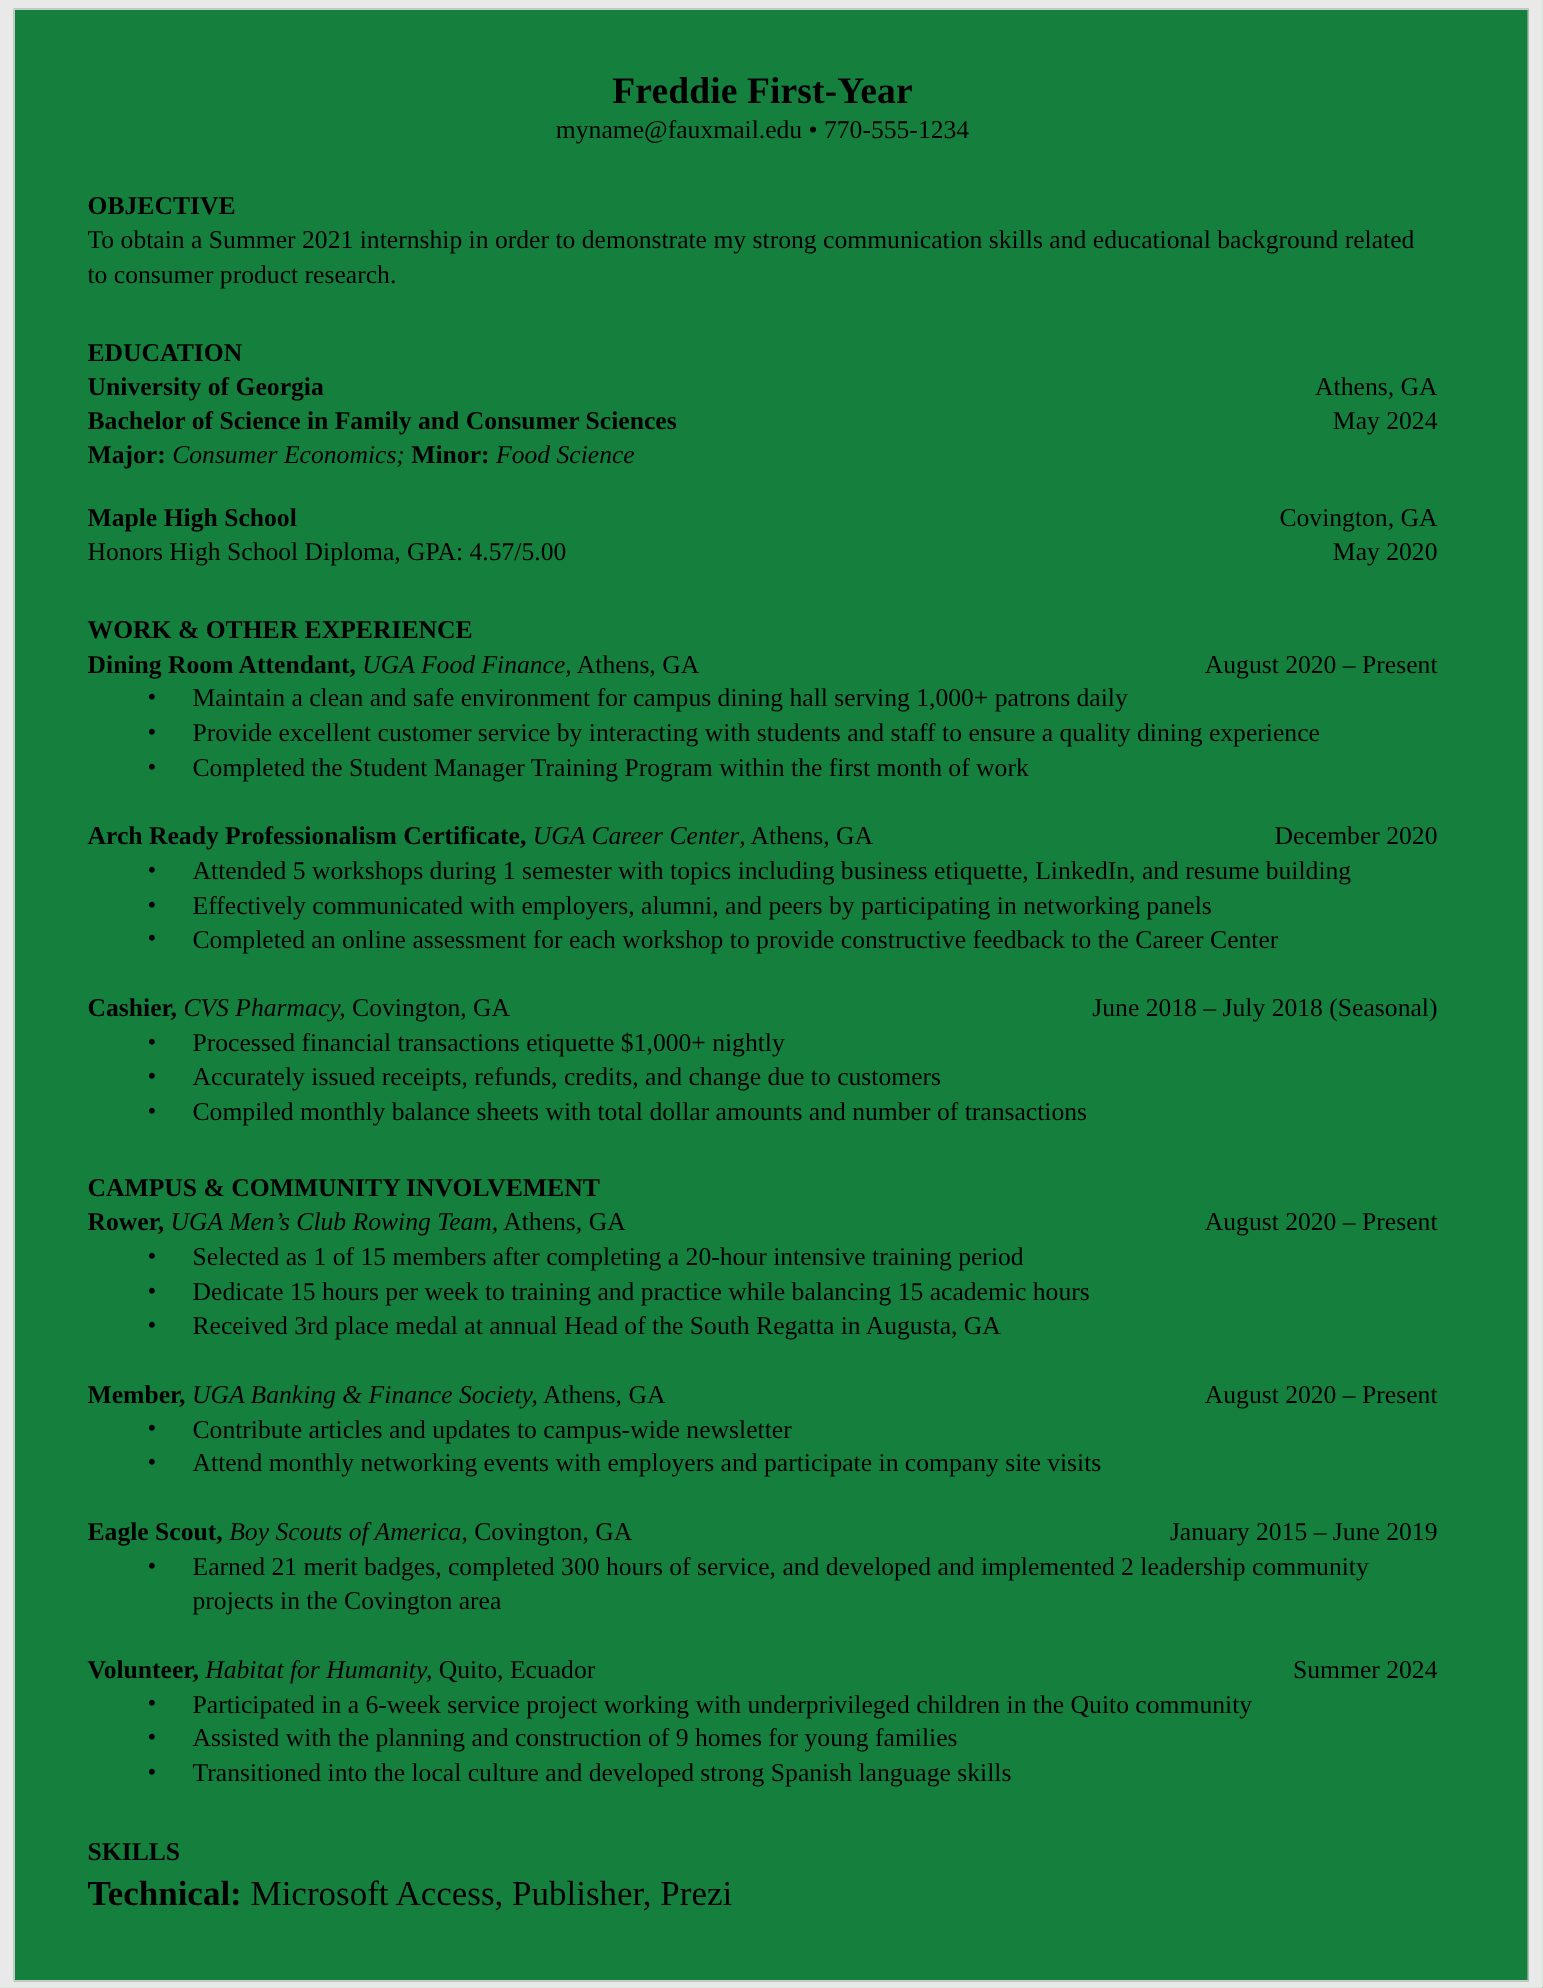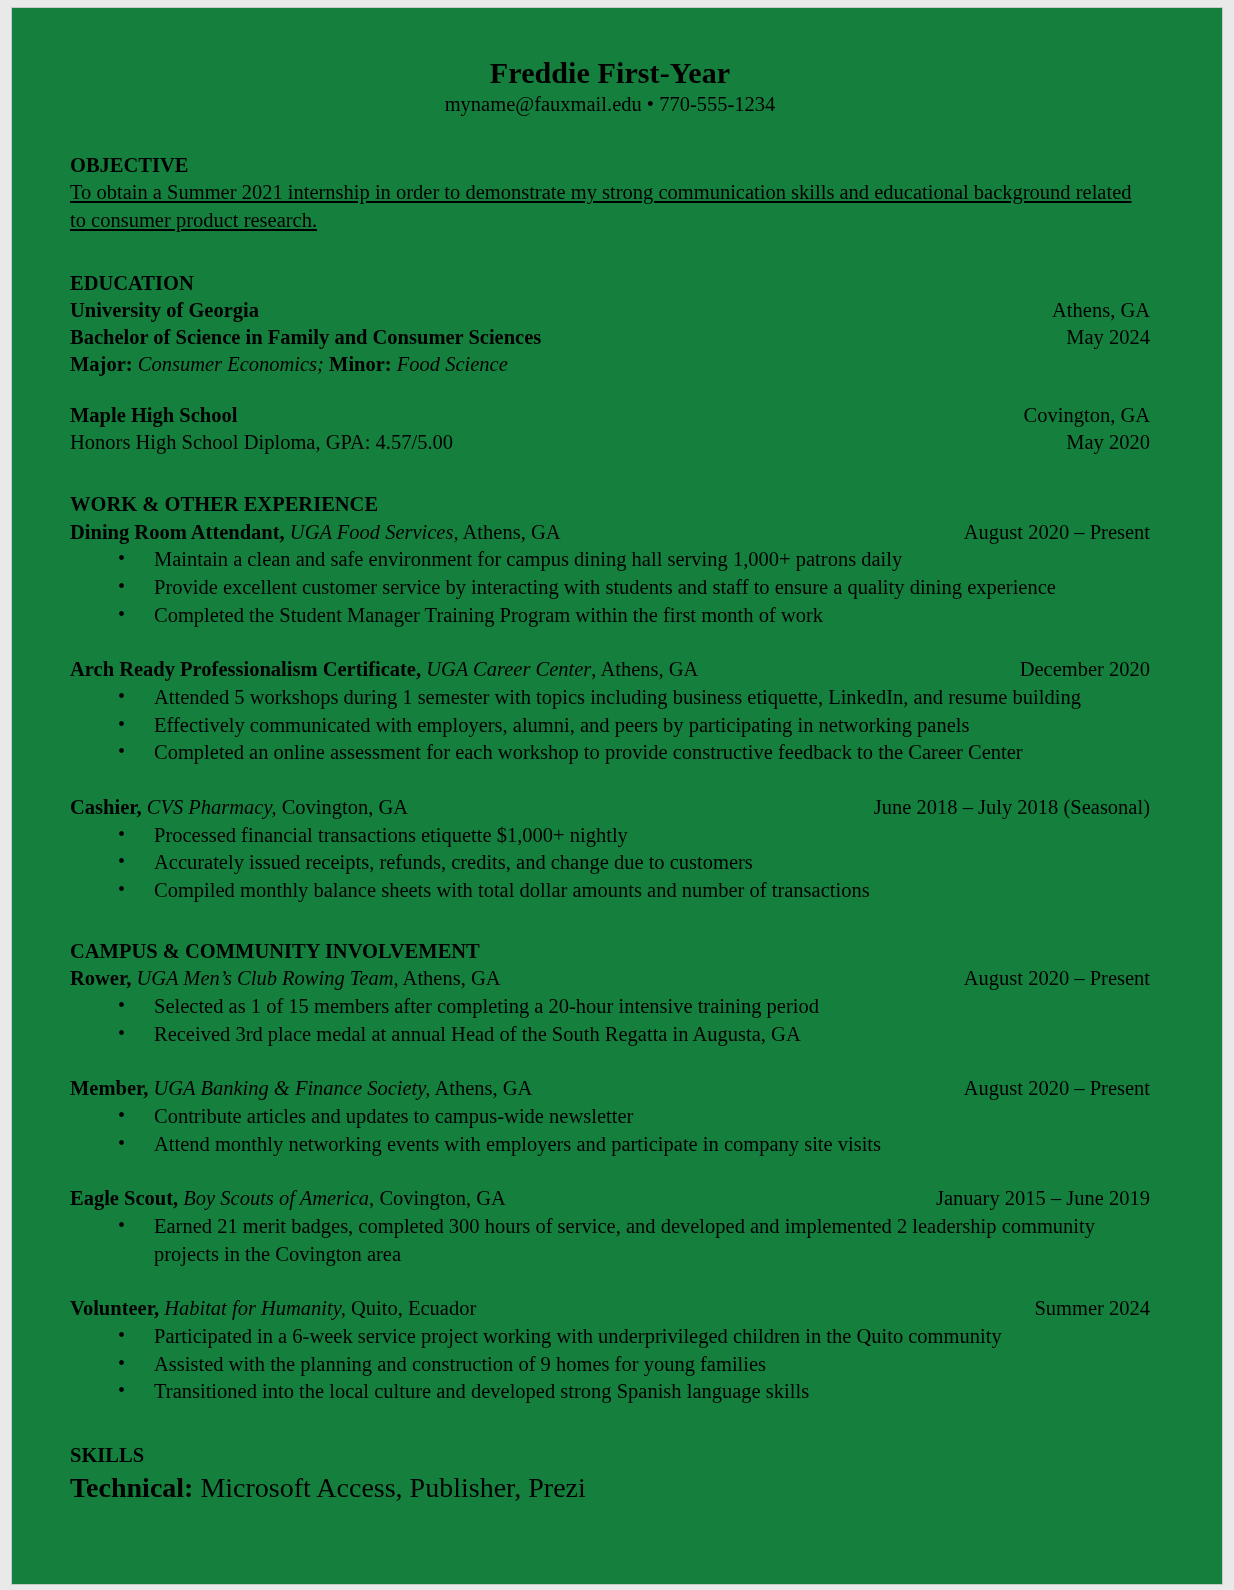--- a/index.html
+++ b/index.html
@@ -69,21 +69,20 @@
     line-height: 1.28;
     margin: 0 0 1px 0;
     white-space: nowrap;
   }
 
   .body-text {
     font-size: 20.5px;
     line-height: 1.33;
     margin: 0;
     max-width: 1082px;
-    text-decoration: underline;
   }
 
   
   .entry {
     margin-top: 0;
   }
   .entry + .entry { margin-top: 27px; }
 
   .entry-row {
     display: flex;
@@ -189,21 +188,21 @@
             <span>May 2020</span>
           </div>
         </div>
       </div>
 
       <div class="section">
         <div class="section-heading">WORK &amp; OTHER EXPERIENCE</div>
         <div>
             <div class="entry">
               <div class="entry-row">
-                <div class="entry-left"><span class="b">Dining Room Attendant,</span> <span class="i">UGA Food Services,</span> <span>Athens, GA</span></div>
+                <div class="entry-left"><span class="b">Dining Room Attendant,</span> <span class="i">UGA Food Finance,</span> <span>Athens, GA</span></div>
                 <div class="entry-right">August 2020 – Present</div>
               </div>
               <ul class="bullets">
                 <li>Maintain a clean and safe environment for campus dining hall serving 1,000+ patrons daily</li>
                 <li>Provide excellent customer service by interacting with students and staff to ensure a quality dining experience</li>
                 <li>Completed the Student Manager Training Program within the first month of work</li>
               </ul>
             </div>
             <div class="entry">
               <div class="entry-row">
@@ -233,20 +232,21 @@
       <div class="section tight">
         <div class="section-heading">CAMPUS &amp; COMMUNITY INVOLVEMENT</div>
         <div>
             <div class="entry">
               <div class="entry-row">
                 <div class="entry-left"><span class="b">Rower,</span> <span class="i">UGA Men’s Club Rowing Team,</span> <span>Athens, GA</span></div>
                 <div class="entry-right">August 2020 – Present</div>
               </div>
               <ul class="bullets">
                 <li>Selected as 1 of 15 members after completing a 20-hour intensive training period</li>
+                <li>Dedicate 15 hours per week to training and practice while balancing 15 academic hours</li>
                 <li>Received 3rd place medal at annual Head of the South Regatta in Augusta, GA</li>
               </ul>
             </div>
             <div class="entry">
               <div class="entry-row">
                 <div class="entry-left"><span class="b">Member,</span> <span class="i">UGA Banking &amp; Finance Society,</span> <span>Athens, GA</span></div>
                 <div class="entry-right">August 2020 – Present</div>
               </div>
               <ul class="bullets">
                 <li>Contribute articles and updates to campus-wide newsletter</li>

